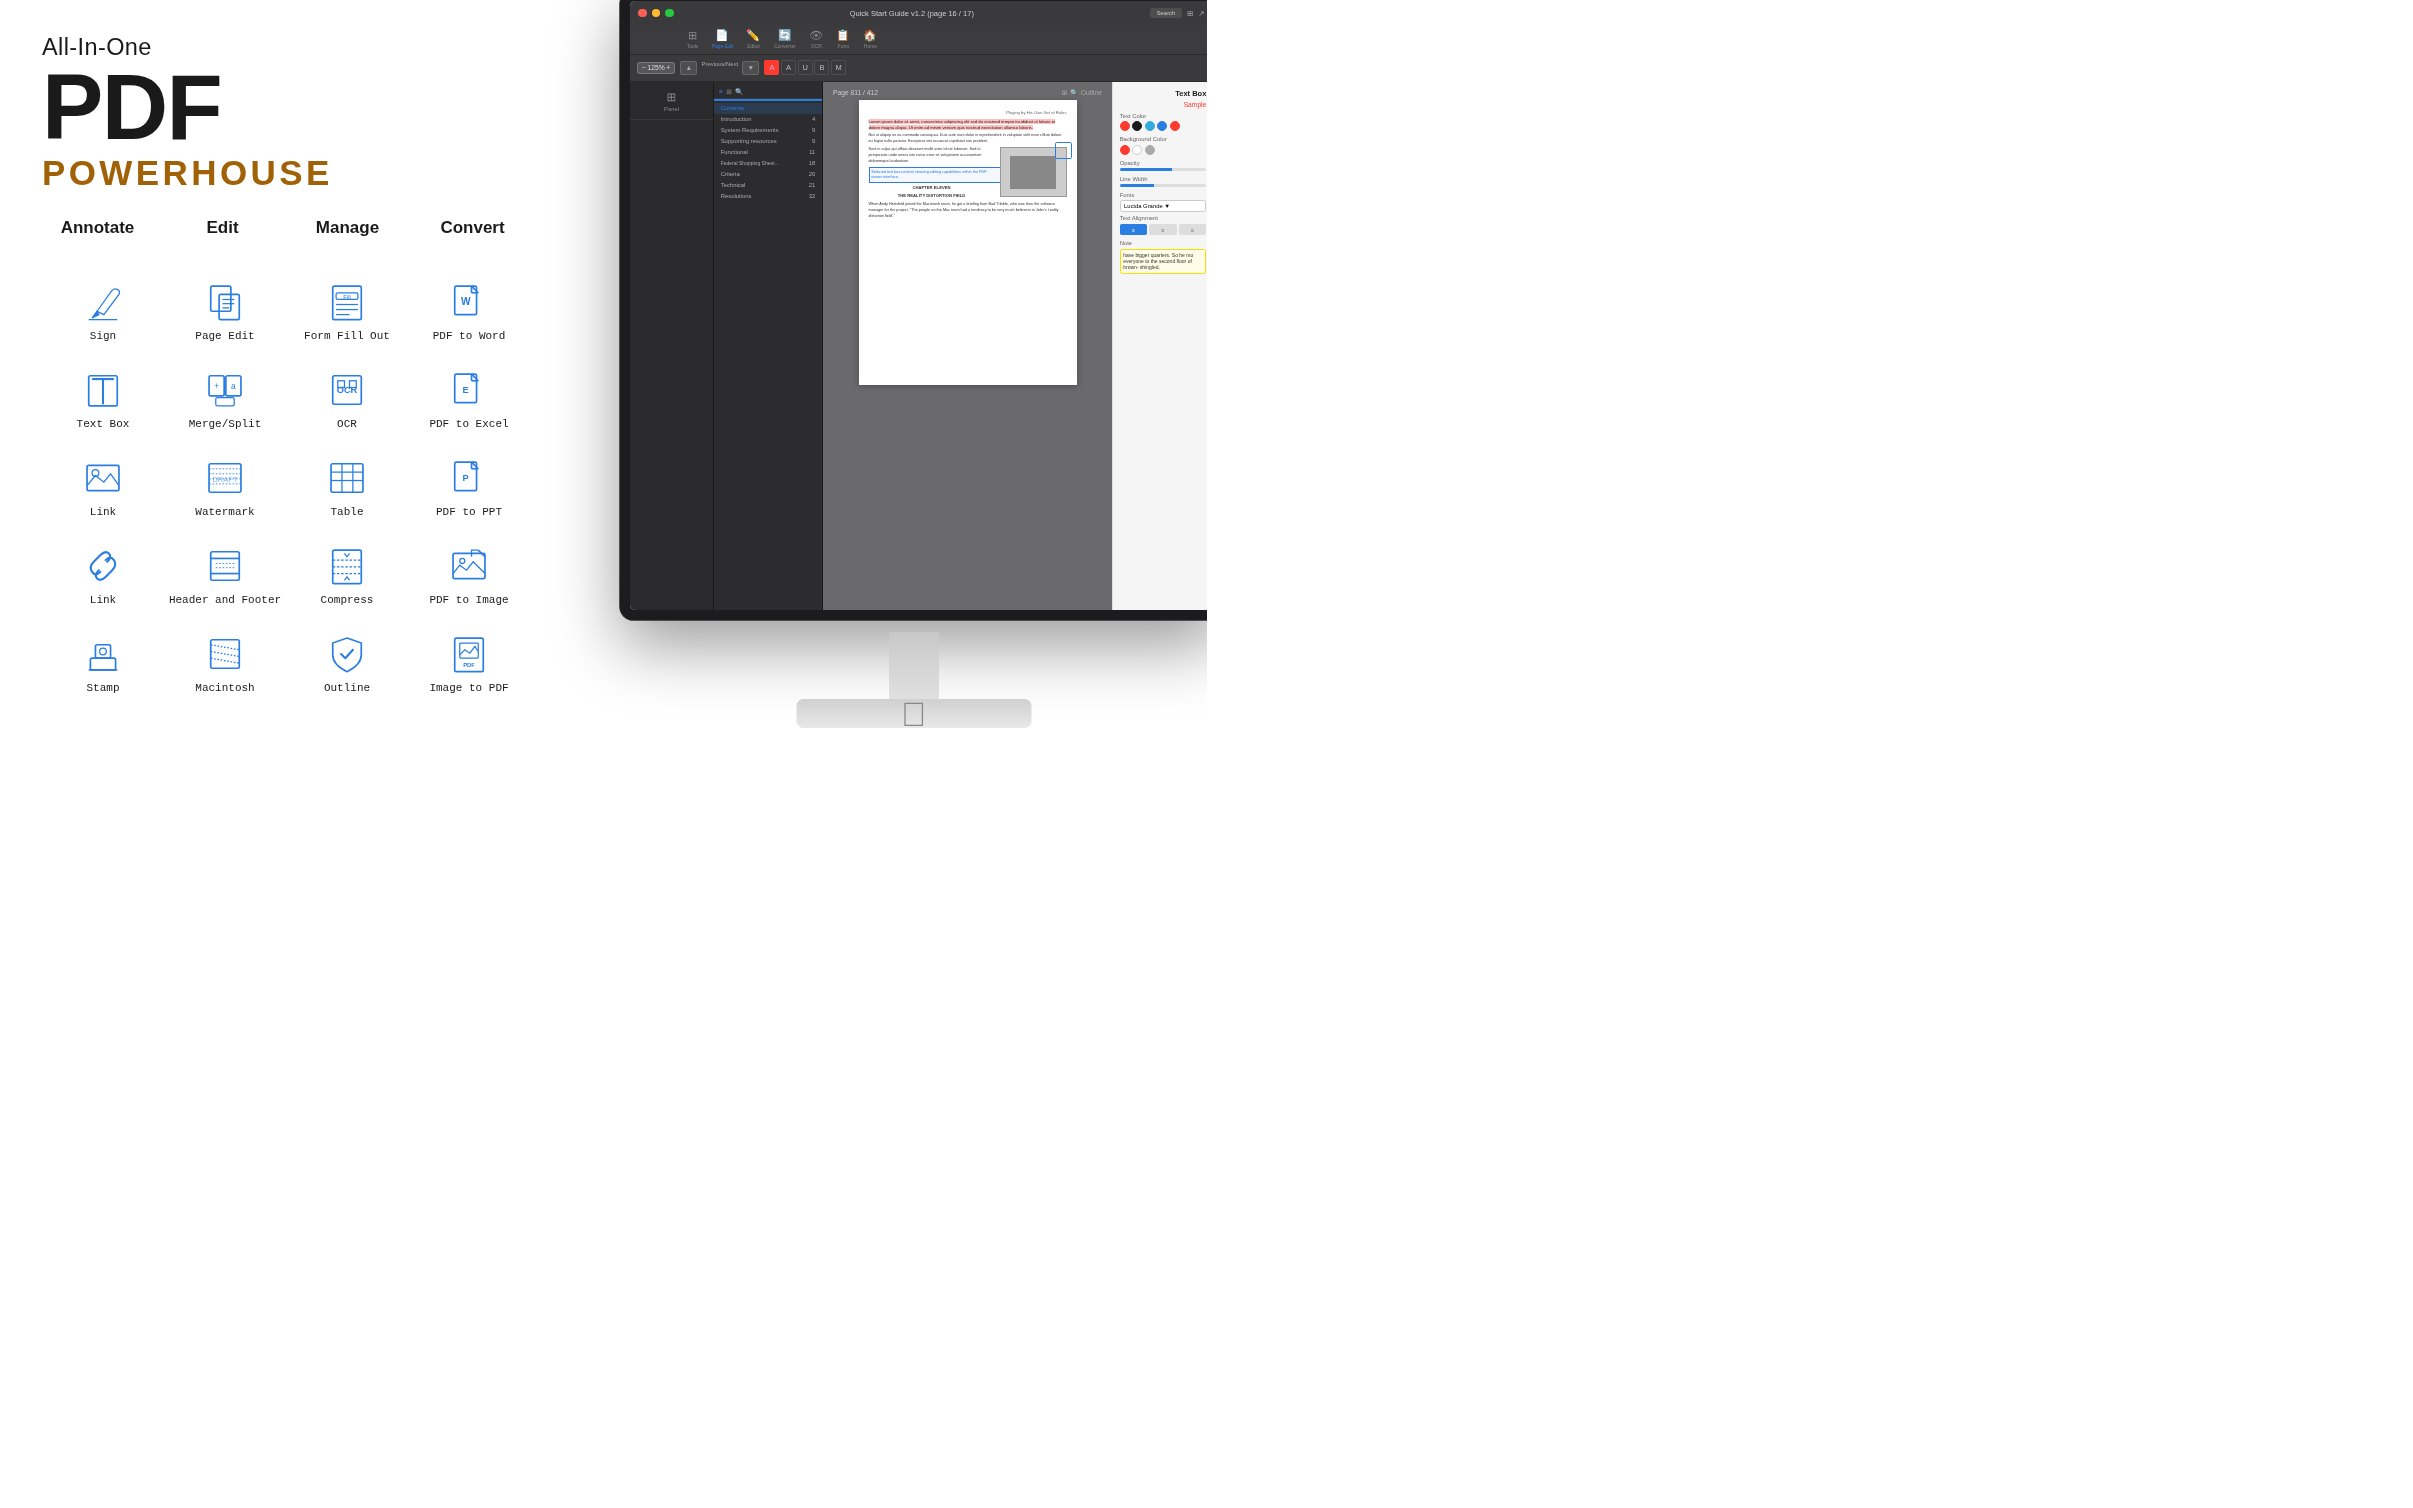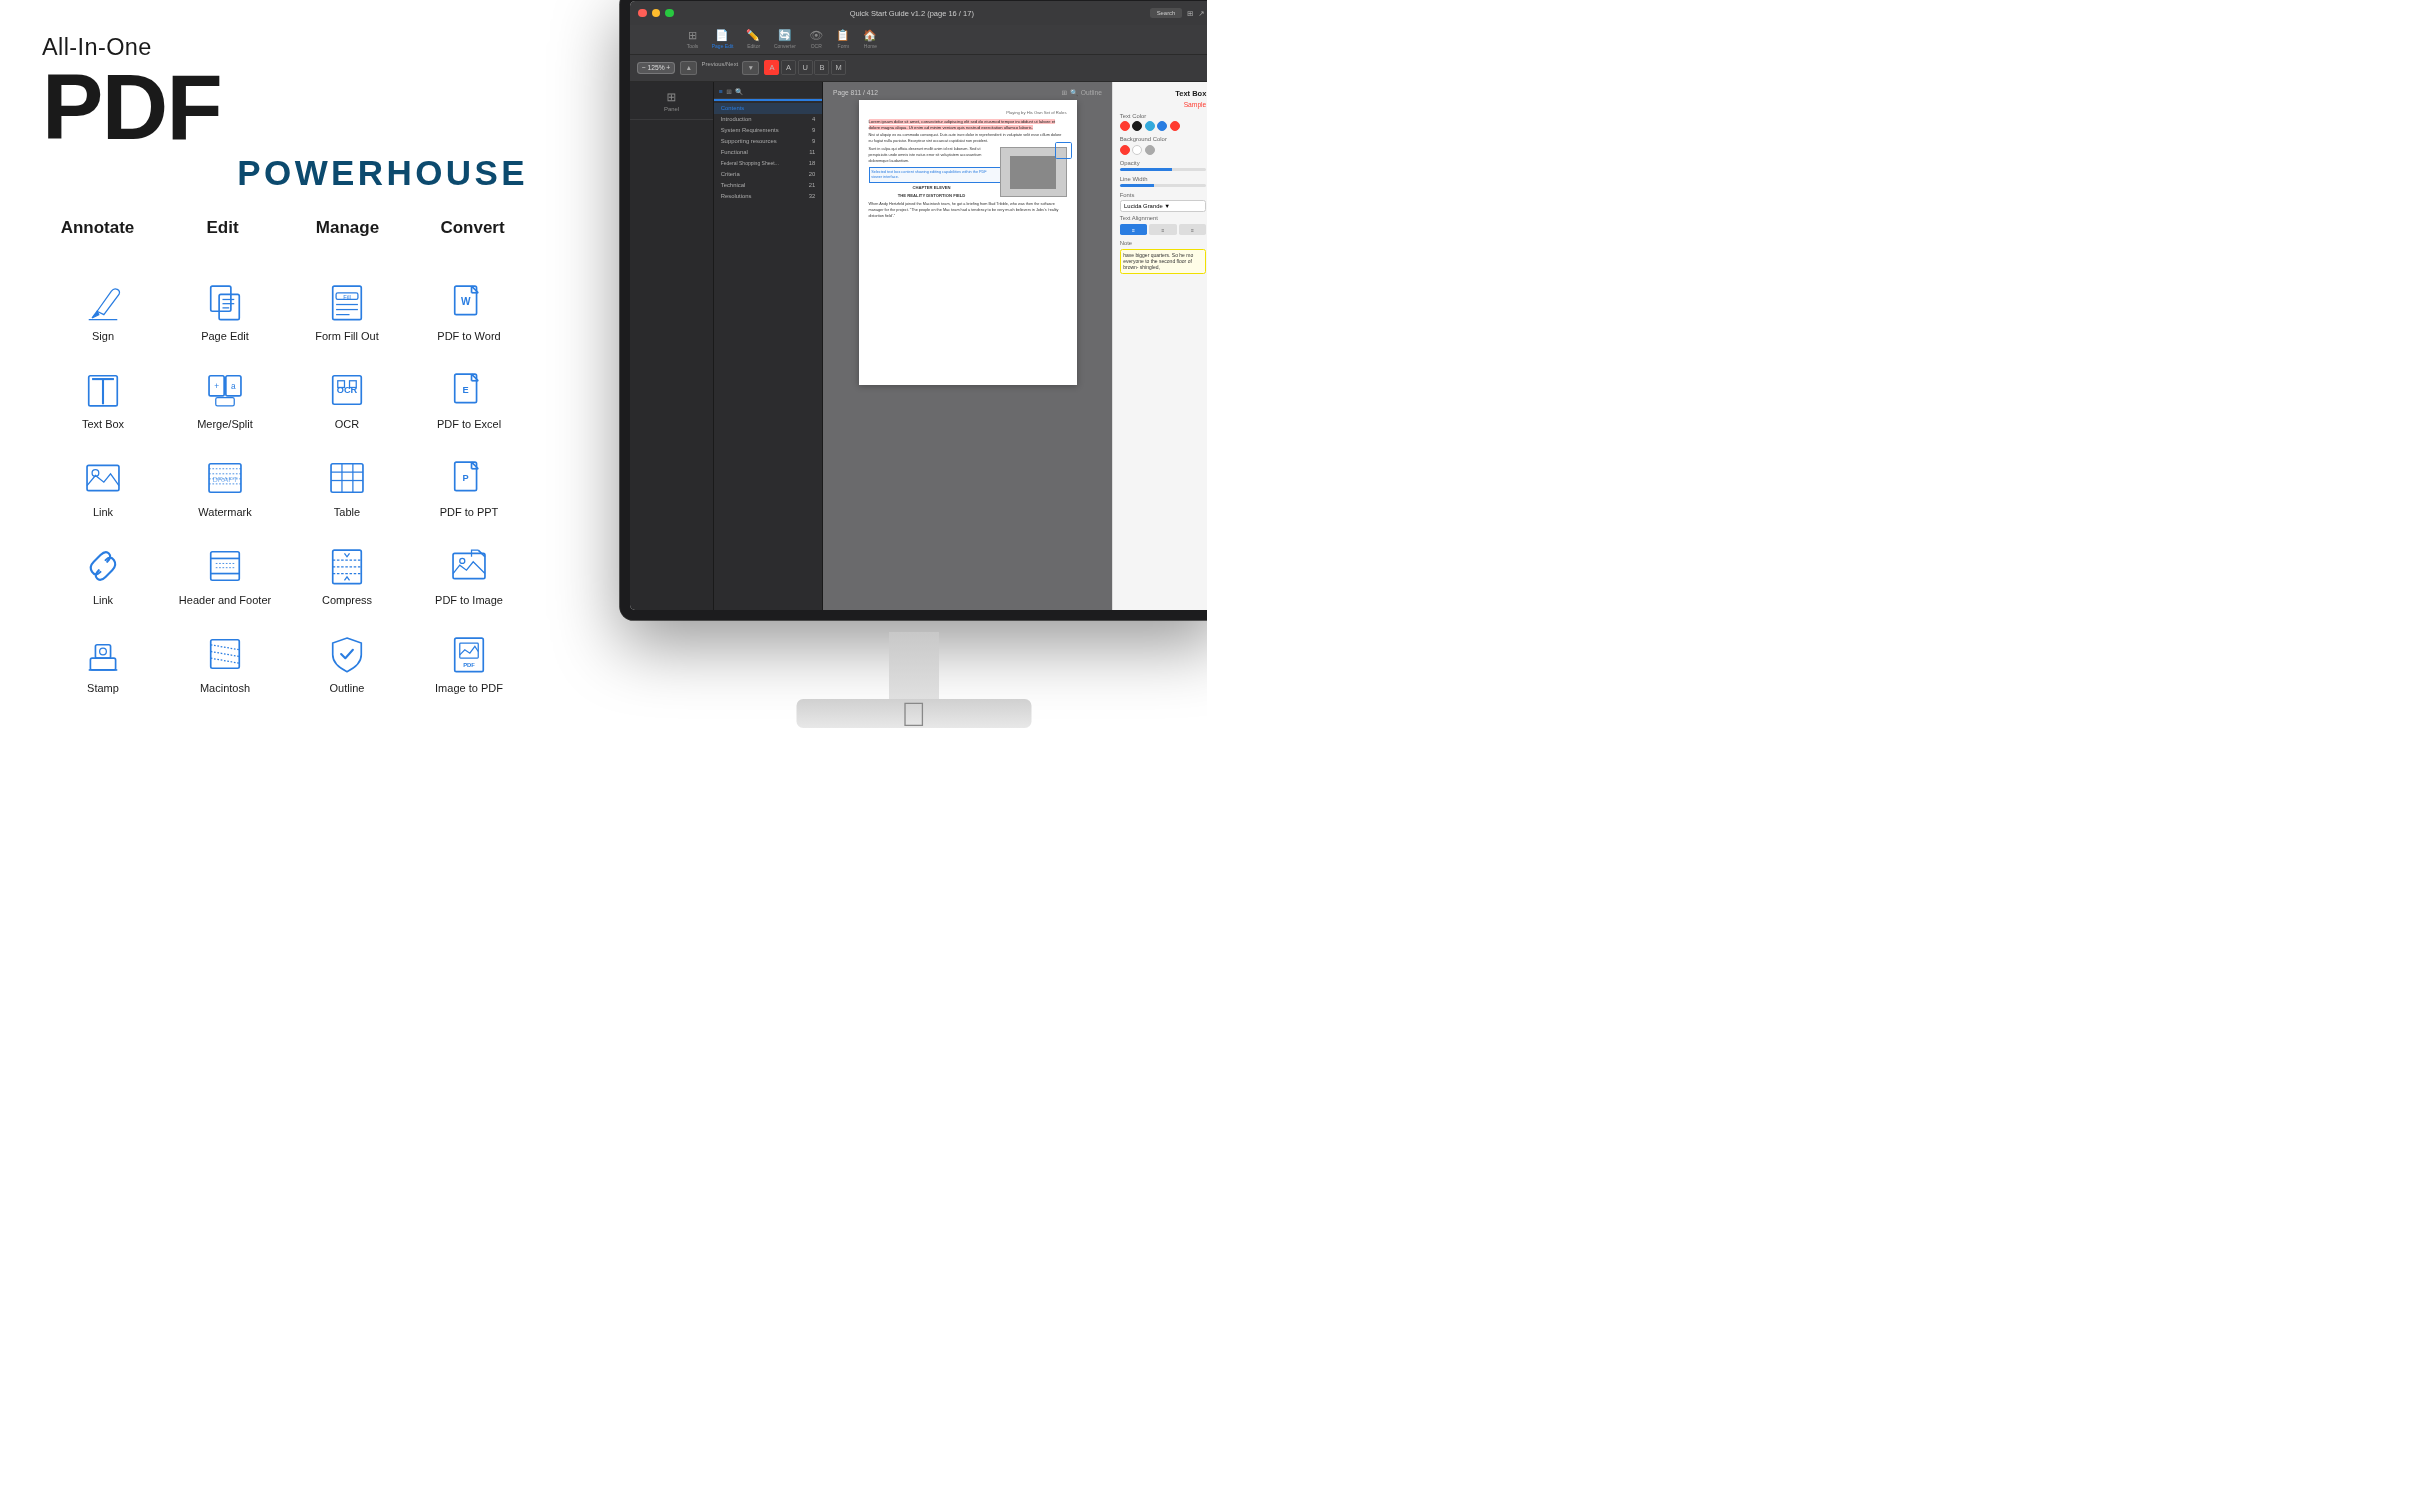--- a/index.html
+++ b/index.html
@@ -36,24 +36,23 @@
       font-size: 92px;
       font-weight: 900;
       color: #1a1a1a;
       line-height: 1;
       letter-spacing: -1.7px;
     }
 
     .headline-powerhouse {
       font-size: 35px;
       font-weight: 700;
-      color: #0c4a6e;
+      color: #a16207;
       letter-spacing: 3.4px;
       margin-bottom: 25px;
-      text-align: right;
     }
 
     
     .categories {
       display: flex;
       gap: 14px;
       margin-bottom: 17px;
     }
 
     .category-col {
@@ -93,20 +92,21 @@
       align-items: center;
       justify-content: center;
       margin-bottom: 5px;
     }
 
     .icon-label {
       font-size: 11px;
       color: #1a1a1a;
       text-align: left;
       font-weight: 400;
+      font-family: Liberation Mono, monospace;
     }
 
     
     svg {
       fill: none;
       stroke: #2a7de1;
       stroke-width: 2;
     }
 
     

